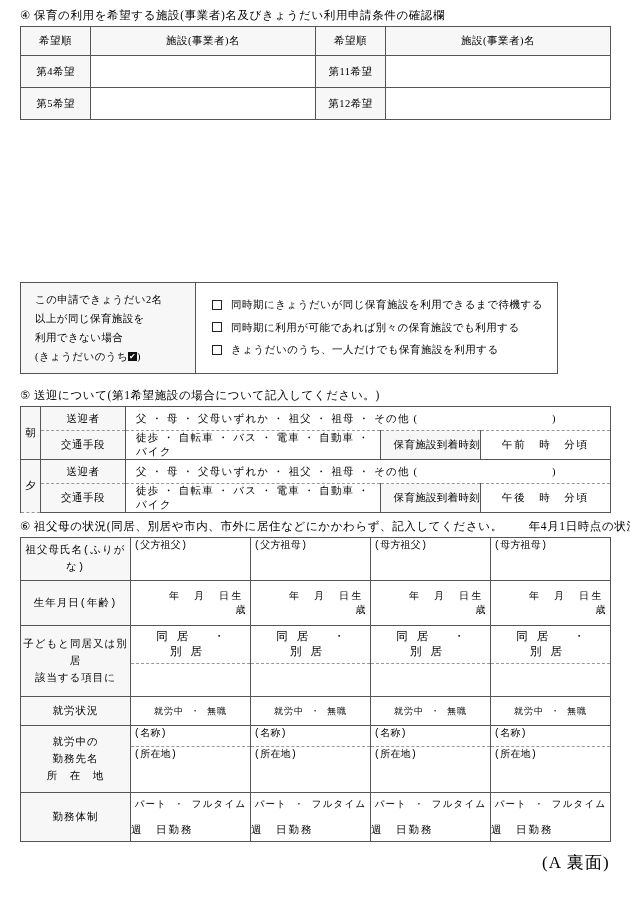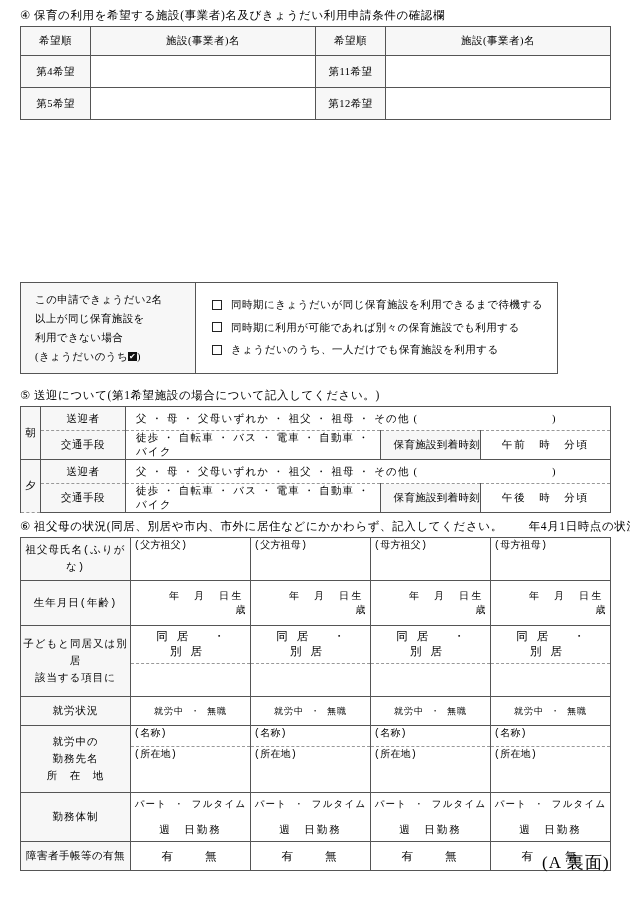--- a/index.html
+++ b/index.html
@@ -137,21 +137,21 @@
     font-size: 10px;
   }
   .dob2 {
     display: block;
     text-align: right;
     padding-right: 4px;
     font-size: 10px;
   }
   .ctr-line {
     display: block;
-    text-align: center;
+    text-align: left;
     letter-spacing: 2px;
     font-size: 10.5px;
   }
   .ctr-small {
     display: block;
     text-align: center;
     letter-spacing: 1px;
     font-size: 9px;
   }
   .ctr-kata {
@@ -425,33 +425,18 @@
         <td class="gcol" style="vertical-align:middle">
           <span class="ctr-kata">パート ・ フルタイム</span>
           <span class="ctr-line" style="margin-top:12px">週　日勤務</span>
         </td>
         <td class="gcol" style="vertical-align:middle">
           <span class="ctr-kata">パート ・ フルタイム</span>
           <span class="ctr-line" style="margin-top:12px">週　日勤務</span>
         </td>
       </tr>
 
-      <tr>
-        <td class="rowlbl" style="height:28px;letter-spacing:0.5px">障害者手帳等の有無</td>
-        <td class="gcol" style="vertical-align:middle">
-            <span class="ctr-line" style="letter-spacing:3px;font-size:11.5px">有　　無</span>
-          </td>
-        <td class="gcol" style="vertical-align:middle">
-            <span class="ctr-line" style="letter-spacing:3px;font-size:11.5px">有　　無</span>
-          </td>
-        <td class="gcol" style="vertical-align:middle">
-            <span class="ctr-line" style="letter-spacing:3px;font-size:11.5px">有　　無</span>
-          </td>
-        <td class="gcol" style="vertical-align:middle">
-            <span class="ctr-line" style="letter-spacing:3px;font-size:11.5px">有　　無</span>
-          </td>
-      </tr>
     </tbody>
   </table>
 
   <div id="footer">(A 裏面)</div>
 
 </div>
 
 </body></html>

